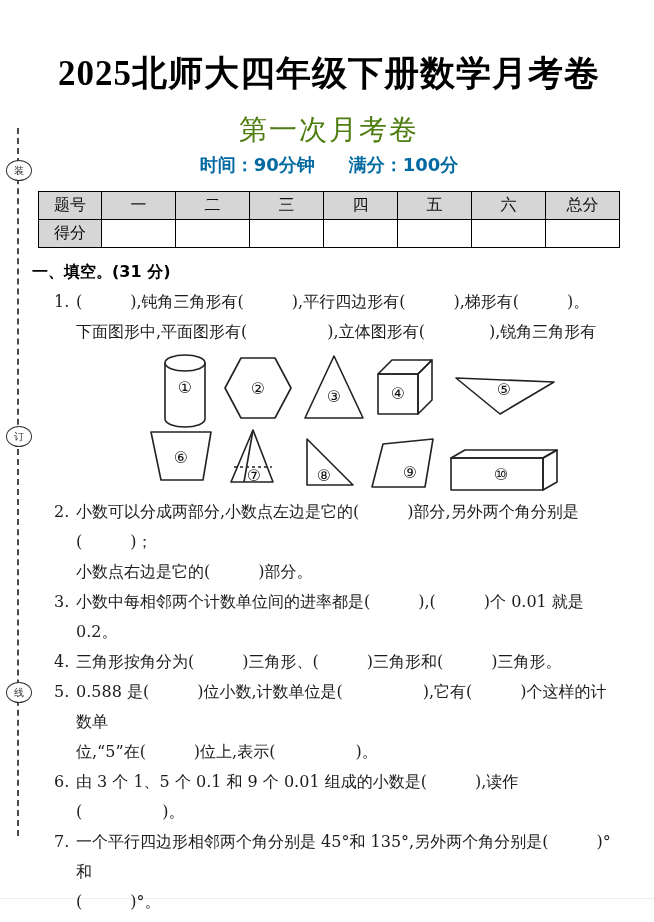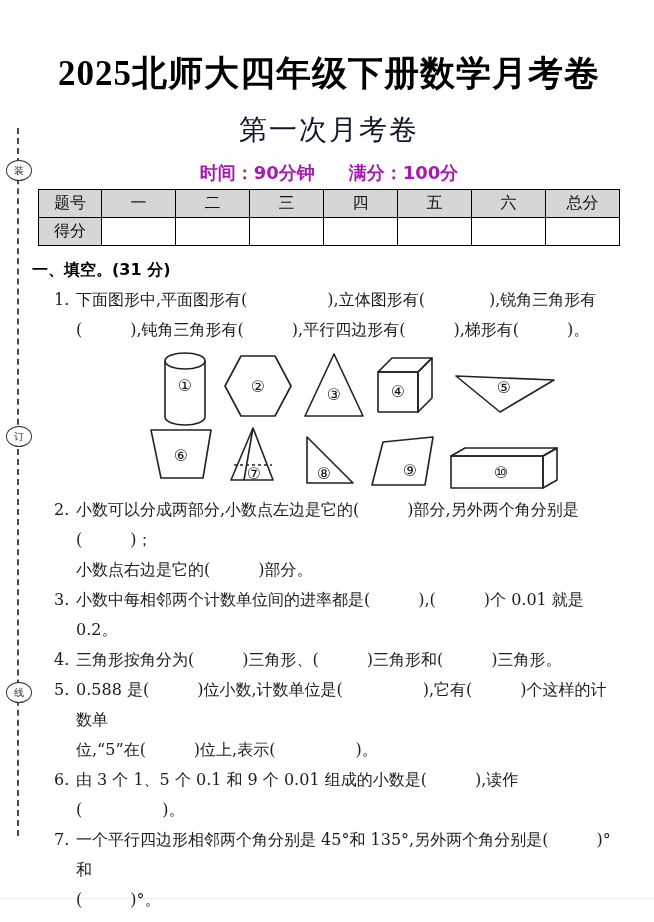--- a/index.html
+++ b/index.html
@@ -28,31 +28,31 @@
 
   .content { position:absolute; left:38px; top:0; width:582px; }
 
   .title {
     margin-top:50px; text-align:center;
     font-family:Liberation Serif, serif;
     font-weight:bold; font-size:35px; letter-spacing:1px; color:#000;
   }
   .subtitle {
     margin-top:14px; text-align:center;
-    font-size:28px; font-weight:normal; color:#0f172a; letter-spacing:2px;
+    font-size:28px; font-weight:normal; color:#4d7c0f; letter-spacing:2px;
   }
   .info {
-    margin-top:12px; text-align:center;
-    font-family:"DejaVu Sans","Liberation Sans",sans-serif;
-    font-weight:bold; font-size:18px; color:#a21caf;
+    margin-top:4px; text-align:center;
+    font-family:"DejaVu Sans","Liberation Sans",sans-serif;
+    font-weight:bold; font-size:18px; color:#0369a1;
   }
   .info .gap { display:inline-block; width:34px; }
 
   table.score {
-    margin-top:4px; border-collapse:collapse; width:582px;
+    margin-top:14px; border-collapse:collapse; width:582px;
     table-layout:fixed;
   }
   table.score td {
     border:1.6px solid #000; height:27px; text-align:center;
     font-size:16px; color:#111; padding:0;
   }
   td.hdr { background:#d6d6d6; }
   td.first { width:62px; }
 
   .section-title {
@@ -129,22 +129,22 @@
     </tbody>
       </table>
 
     <div class="section-title">一、填空。(31 分)</div>
 
     <div class="questions">
 
       <div class="q">
         <span class="qno">1.</span>
         <div class="qbody">
+          <div>(　　　),钝角三角形有(　　　),平行四边形有(　　　),梯形有(　　　)。</div>
           <div>下面图形中,平面图形有(　　　　　),立体图形有(　　　　),锐角三角形有</div>
-          <div>(　　　),钝角三角形有(　　　),平行四边形有(　　　),梯形有(　　　)。</div>
         </div>
       </div>
 
       <div class="shapes">
 
         <div class="shape" style="left:125px; top:6px;">
           <svg width="44" height="76" viewBox="0 0 44 76">
             <ellipse cx="22" cy="10" rx="20" ry="8"></ellipse>
             <path d="M2 10 V66 A20 8 0 0 0 42 66 V10"></path>
             <text class="slabel" x="22" y="40">①</text>

